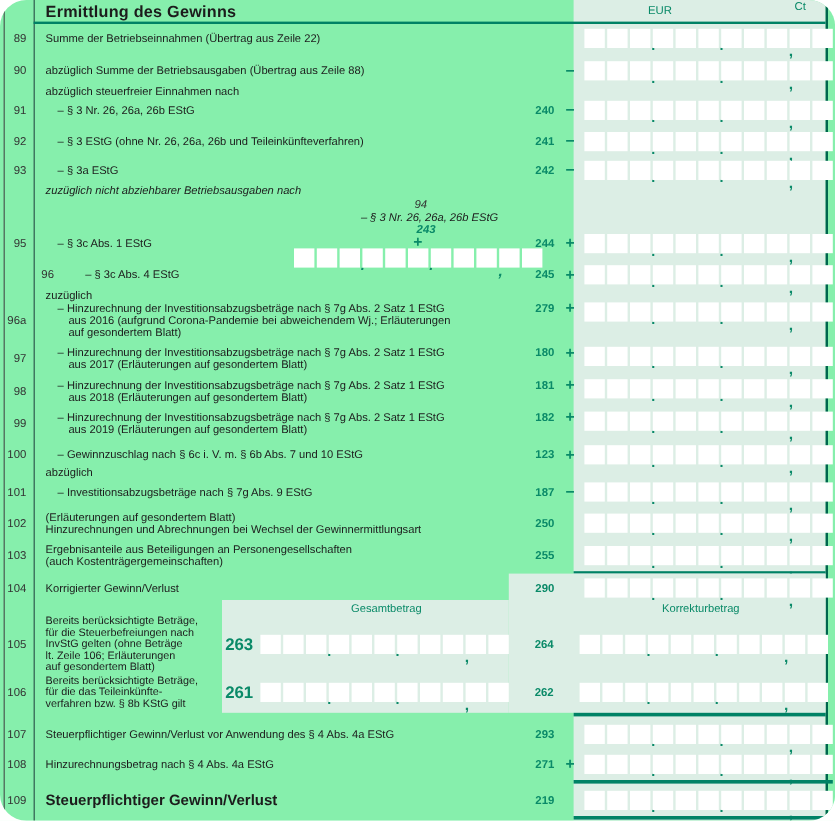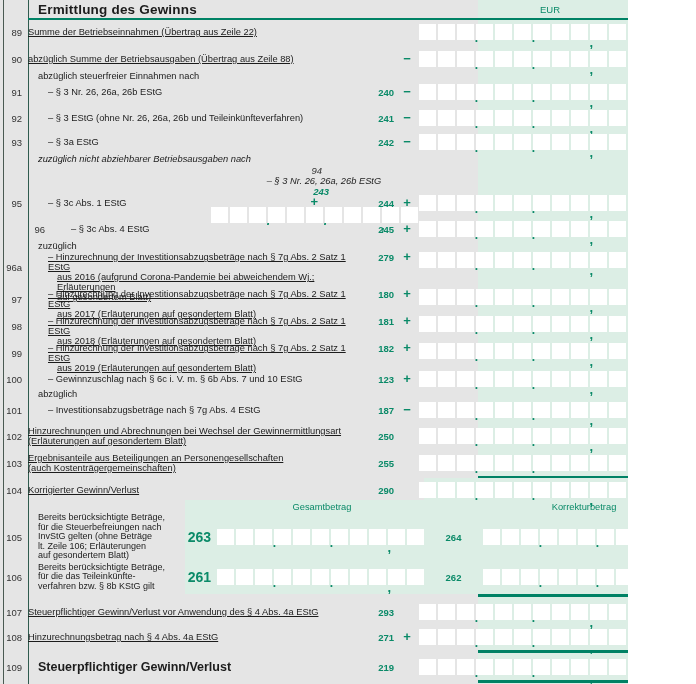--- a/index.html
+++ b/index.html
@@ -1,40 +1,40 @@
 <!DOCTYPE html>
 <html><head>
 <meta charset="utf-8">
 <style>
   html,body{margin:0;padding:0;background:#fff;}
-  .page{position:relative;width:628px;height:684px;background:#e5e5e5;overflow:hidden;
-        font-family:"Liberation Sans",sans-serif;color:#1c1c1c;}
+  .page{position:relative;width:696px;height:684px;background:#86efac;overflow:hidden;
+        font-family:"Liberation Sans",sans-serif;color:#1c1c1c;border-radius:22px;}
   .page-left-border{position:absolute;left:3px;top:0;width:1px;height:100%;background:#4a5a52;}
   .green-band{position:absolute;left:478px;top:0;width:210px;height:100%;background:#dceee5;}
   .right-border{position:absolute;left:688px;top:0;width:2px;height:100%;background:#00654e;}
   .num-sep{position:absolute;left:28px;top:0;width:1px;height:100%;background:#2f5b4e;}
 
   .header{position:relative;height:20px;}
   .title{position:absolute;left:38px;top:2px;font-size:13.5px;font-weight:bold;letter-spacing:.2px;}
   .col-eur{position:absolute;left:540px;top:4px;color:#0a8a68;font-size:9.5px;}
   .col-ct{position:absolute;left:662px;top:0;color:#0a8a68;font-size:9.5px;}
   .title-underline{position:absolute;left:28px;top:18px;width:660px;height:2px;background:#008265;}
 
   #rows{position:relative;}
   .rowgroup{position:relative;}
   .introline{position:relative;padding-left:38px;font-size:9.3px;line-height:11px;height:11px;}
   .row{position:relative;display:flex;align-items:center;}
   .row.top{align-items:flex-start;}
   .row.top .num{align-self:center;}
   .num{width:28px;text-align:right;padding-right:6px;box-sizing:border-box;font-size:9.5px;color:#333;flex:none;}
   .lbl{flex:1;font-size:9.3px;line-height:10px;}
   .lbl span{display:block;}
-  .lbl.plain{text-decoration:underline;}
+  .lbl.plain{padding-left:10px;}
   .lbl.ind{padding-left:20px;}
-  .lbl.hang{padding-left:29px;text-decoration:underline;}
+  .lbl.hang{padding-left:29px;}
   .lbl.hang .hang-first{margin-left:-9px;}
   .lbl.big{padding-left:10px;font-size:12.5px;font-weight:bold;line-height:13px;}
   .code{width:38px;text-align:right;padding-right:4px;box-sizing:border-box;color:#0a8a68;font-weight:bold;font-size:9.5px;flex:none;}
   .sign{width:18px;text-align:center;color:#0a8a68;font-weight:bold;font-size:13px;line-height:10px;flex:none;}
   .fieldcol{width:212px;padding-left:3px;box-sizing:border-box;flex:none;}
   .field{display:flex;}
   .cell{width:17px;height:16px;background:#ffffff;margin-right:2px;position:relative;flex:none;}
   .cell:last-child{margin-right:0;}
   .sep-dot::after{content:".";position:absolute;right:-4px;bottom:-4px;color:#0a8a68;font-weight:bold;font-size:12px;line-height:1;}
   .sep-comma::after{content:",";position:absolute;right:-5px;bottom:-9px;color:#0a8a68;font-weight:bold;font-size:13px;line-height:1;}
@@ -386,21 +386,21 @@
             <div class="cell"></div>
             <div class="cell"></div>
           </div>
         </div>
       </div>
       <div class="rowgroup" style="margin-top: 0px;">
         <div class="introline">abzüglich</div>
         <div class="row" style="height: 20px;">
           <div class="num">101</div>
           <div class="lbl ind">
-            <span>– Investitionsabzugsbeträge nach § 7g Abs. 4 EStG</span>
+            <span>– Investitionsabzugsbeträge nach § 7g Abs. 9 EStG</span>
           </div>
           <div class="code">187</div>
           <div class="sign">−</div>
           <div class="fieldcol">
             <div class="field">
               <div class="cell"></div>
               <div class="cell"></div>
               <div class="cell sep-dot"></div>
               <div class="cell"></div>
               <div class="cell"></div>
@@ -410,22 +410,22 @@
               <div class="cell sep-comma"></div>
               <div class="cell"></div>
               <div class="cell"></div>
             </div>
           </div>
         </div>
       </div>
       <div class="row" style="height: 22px; margin-top: 5px;">
         <div class="num">102</div>
         <div class="lbl plain">
+          <span>(Erläuterungen auf gesondertem Blatt)</span>
           <span>Hinzurechnungen und Abrechnungen bei Wechsel der Gewinnermittlungsart</span>
-          <span>(Erläuterungen auf gesondertem Blatt)</span>
         </div>
         <div class="code">250</div>
         <div class="sign"></div>
         <div class="fieldcol">
           <div class="field">
             <div class="cell"></div>
             <div class="cell"></div>
             <div class="cell sep-dot"></div>
             <div class="cell"></div>
             <div class="cell"></div>

